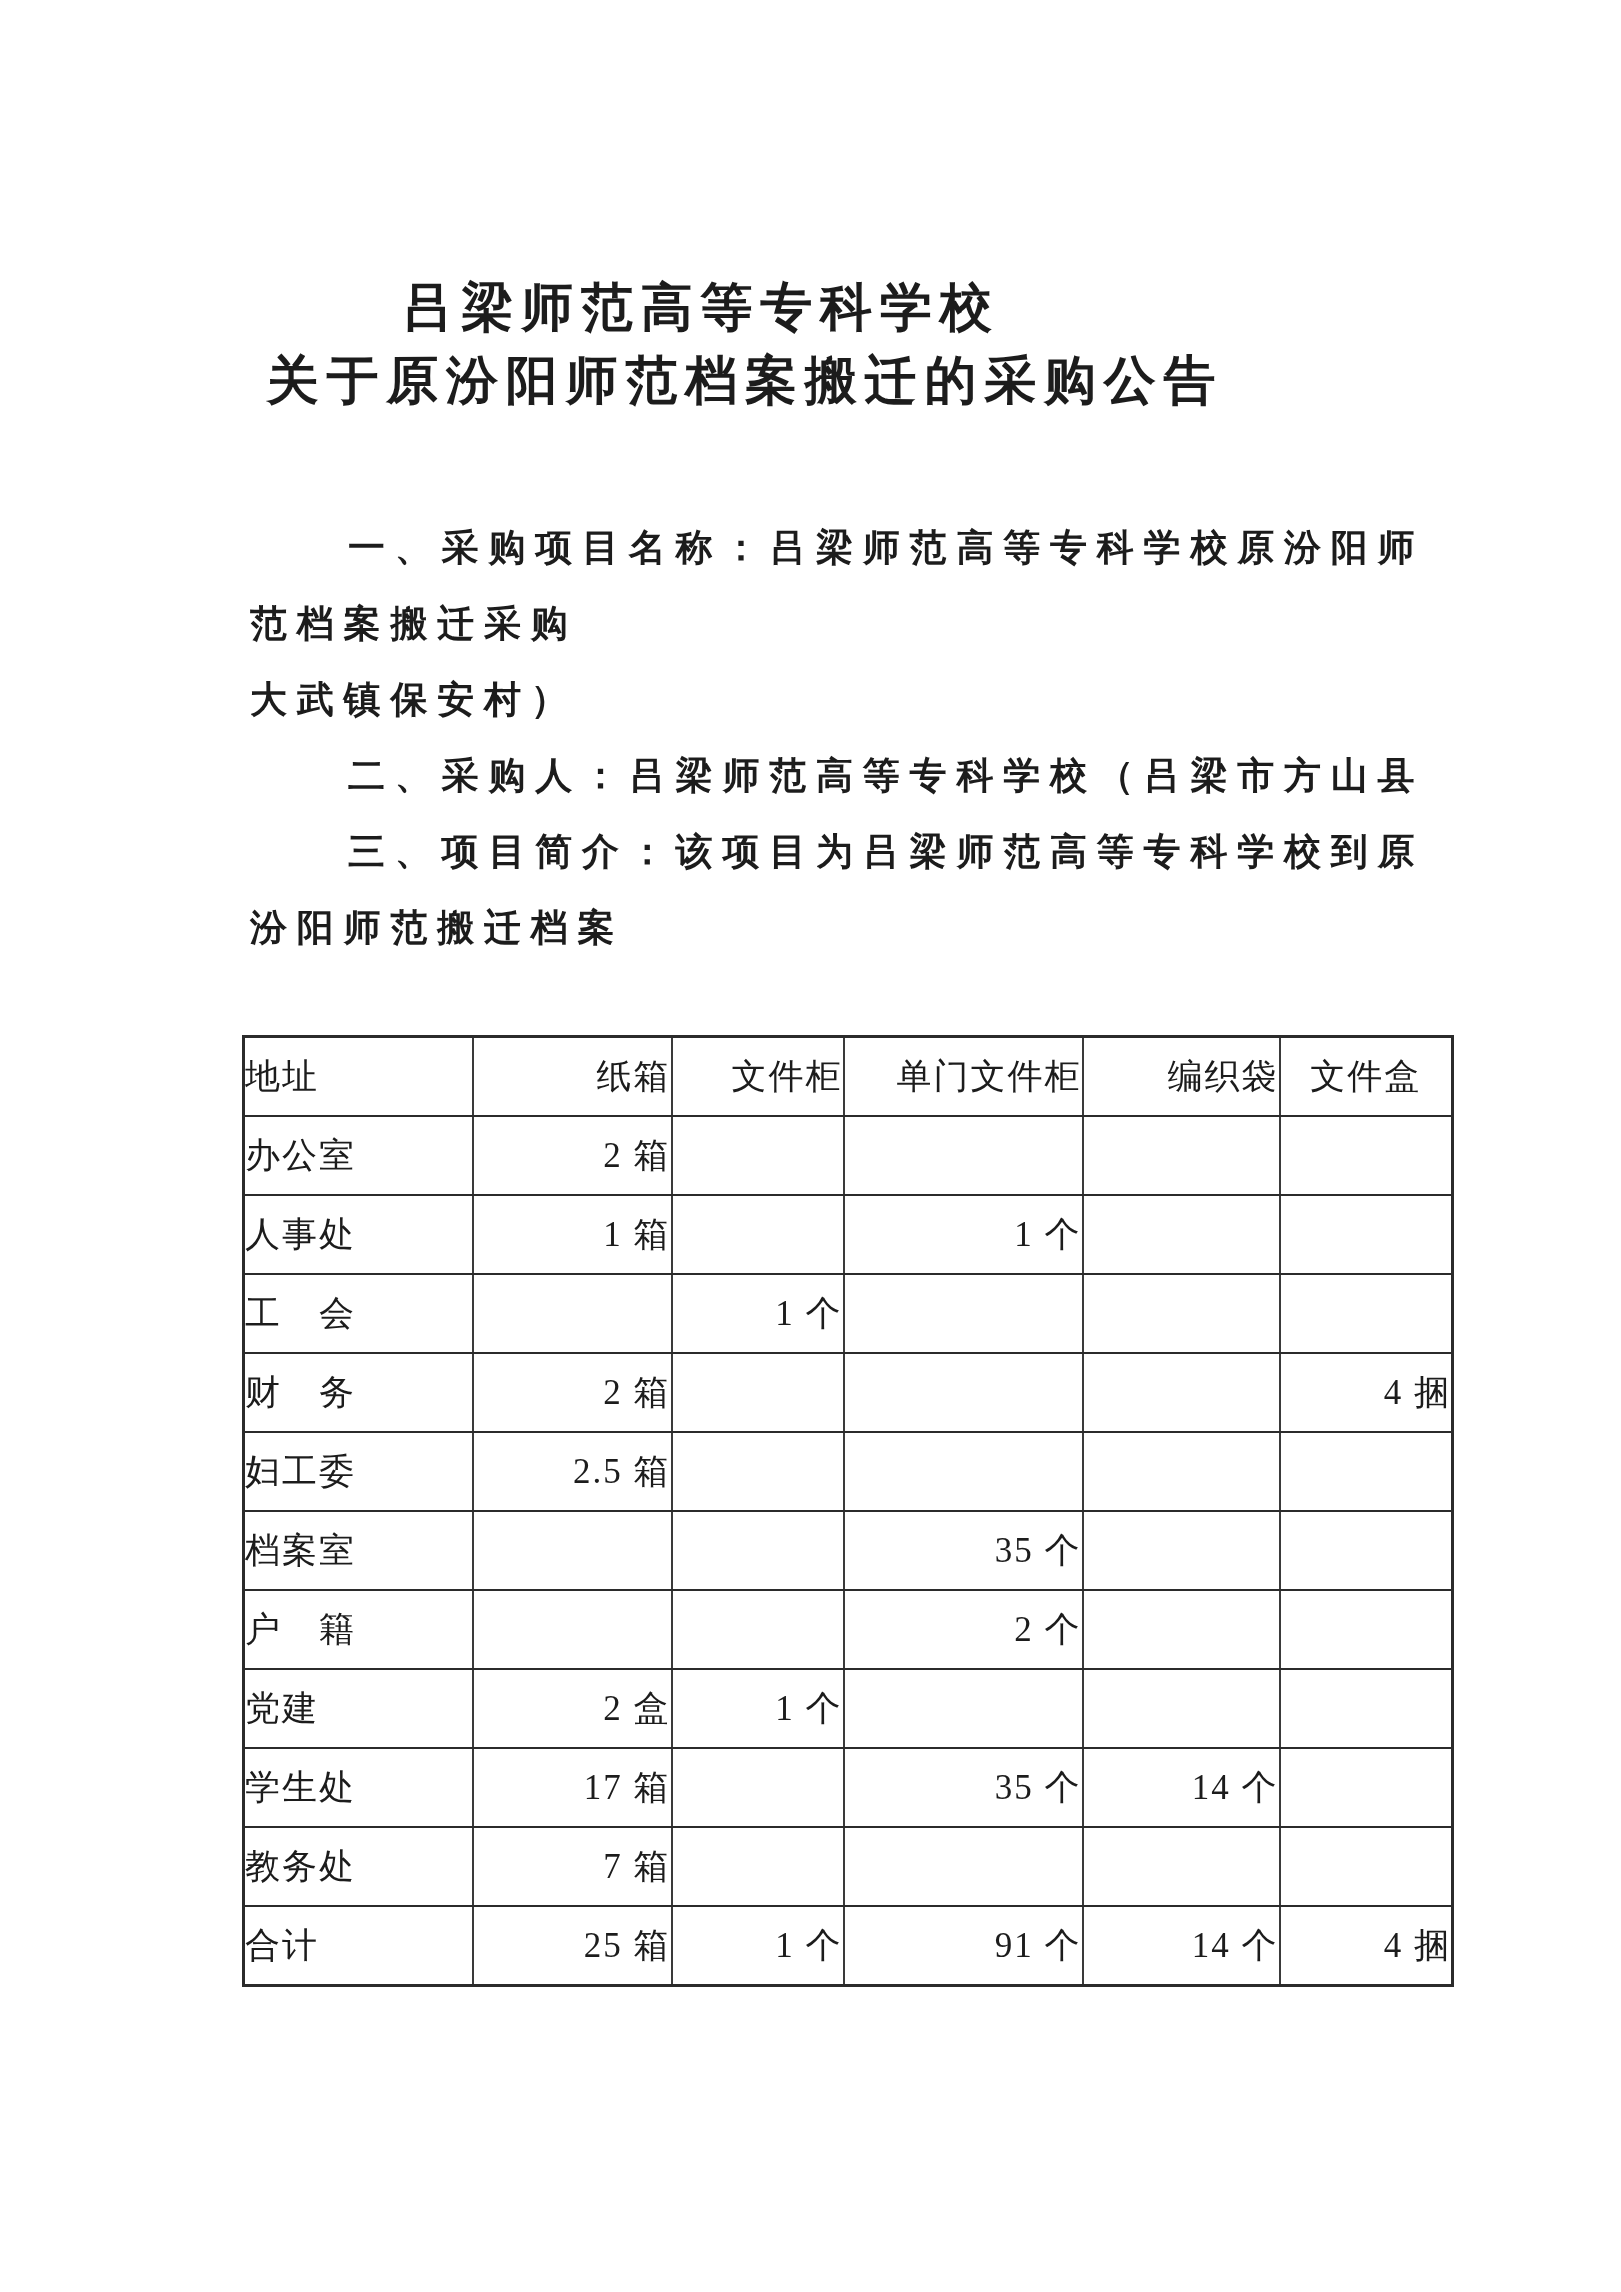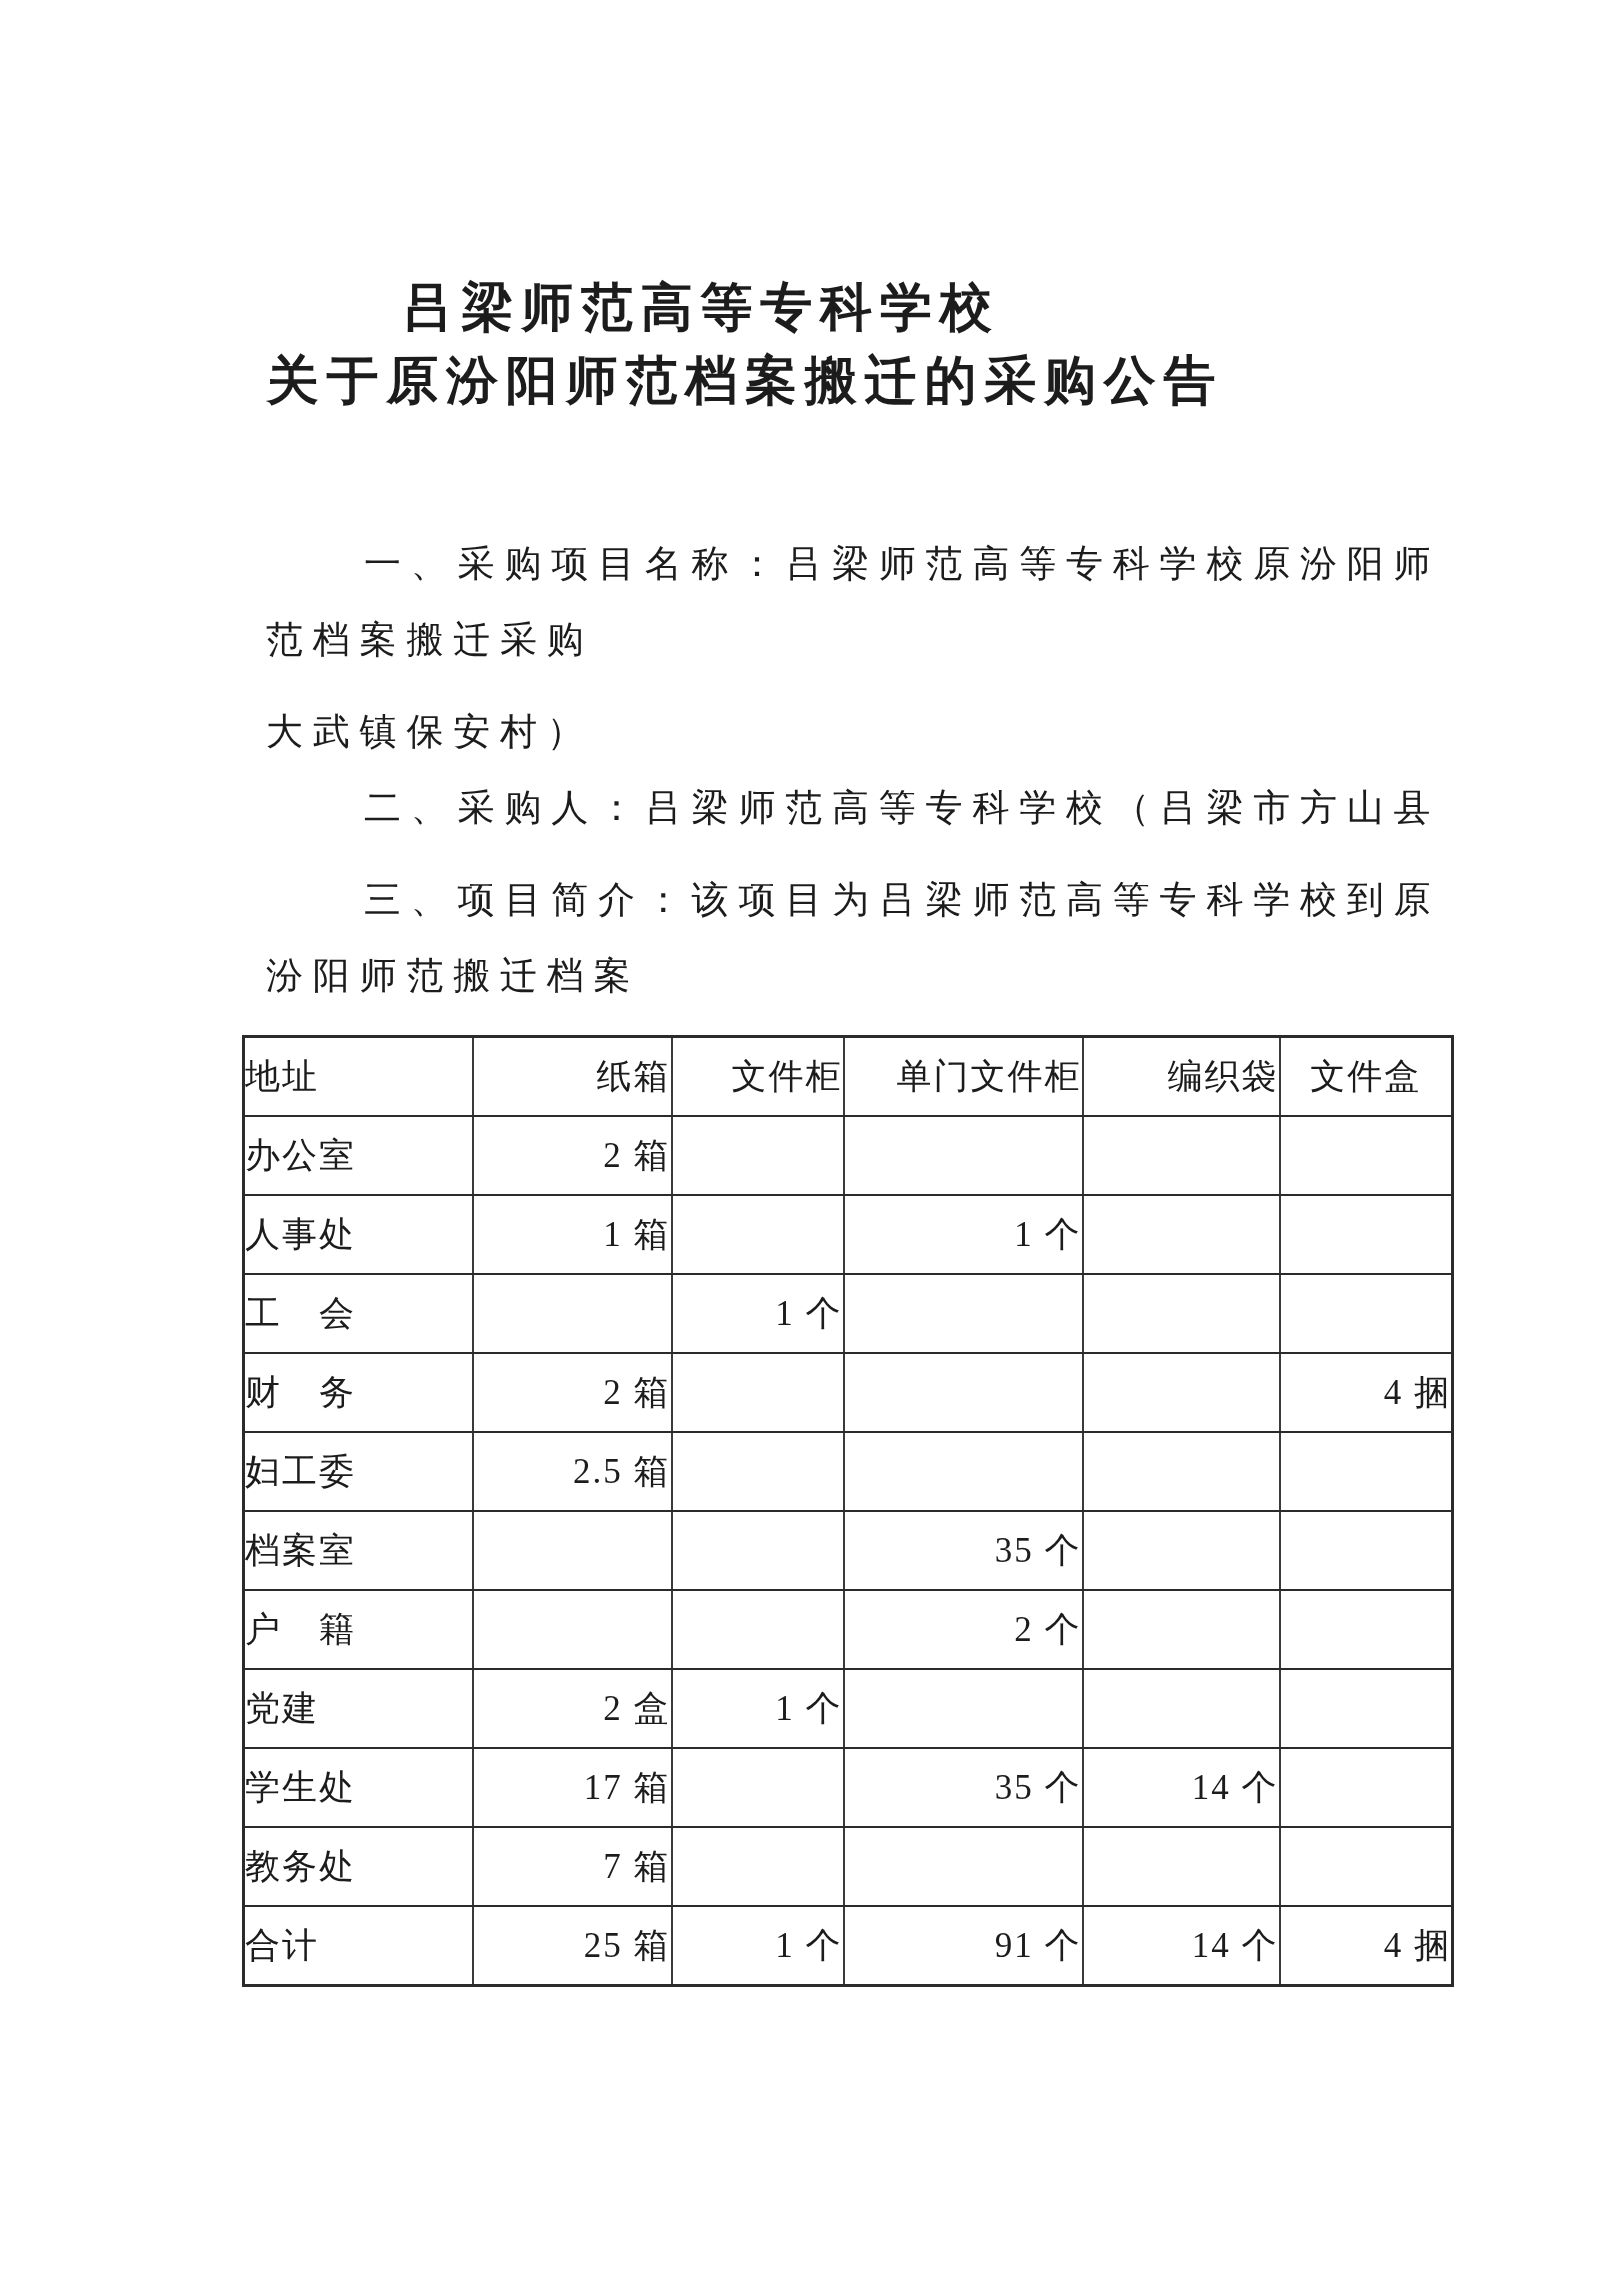--- a/index.html
+++ b/index.html
@@ -34,21 +34,21 @@
   
   .doc-body {
     position: absolute;
     top: 510px;
     left: 250px;
     width: 1206px;
     font-size: 37px;
     line-height: 76px;
     letter-spacing: 9.8px;
   }
-  .doc-body p { margin: 16px; padding: 0; }
+  .doc-body p { margin: 0; padding: 0; font-weight: bold; }
   .line { display: block; white-space: nowrap; }
   .line.first { text-indent: 98px; }
 
   
   .doc-table-wrap {
     position: absolute;
     top: 1035px;
     left: 242px;
   }
   table.doc-table {

